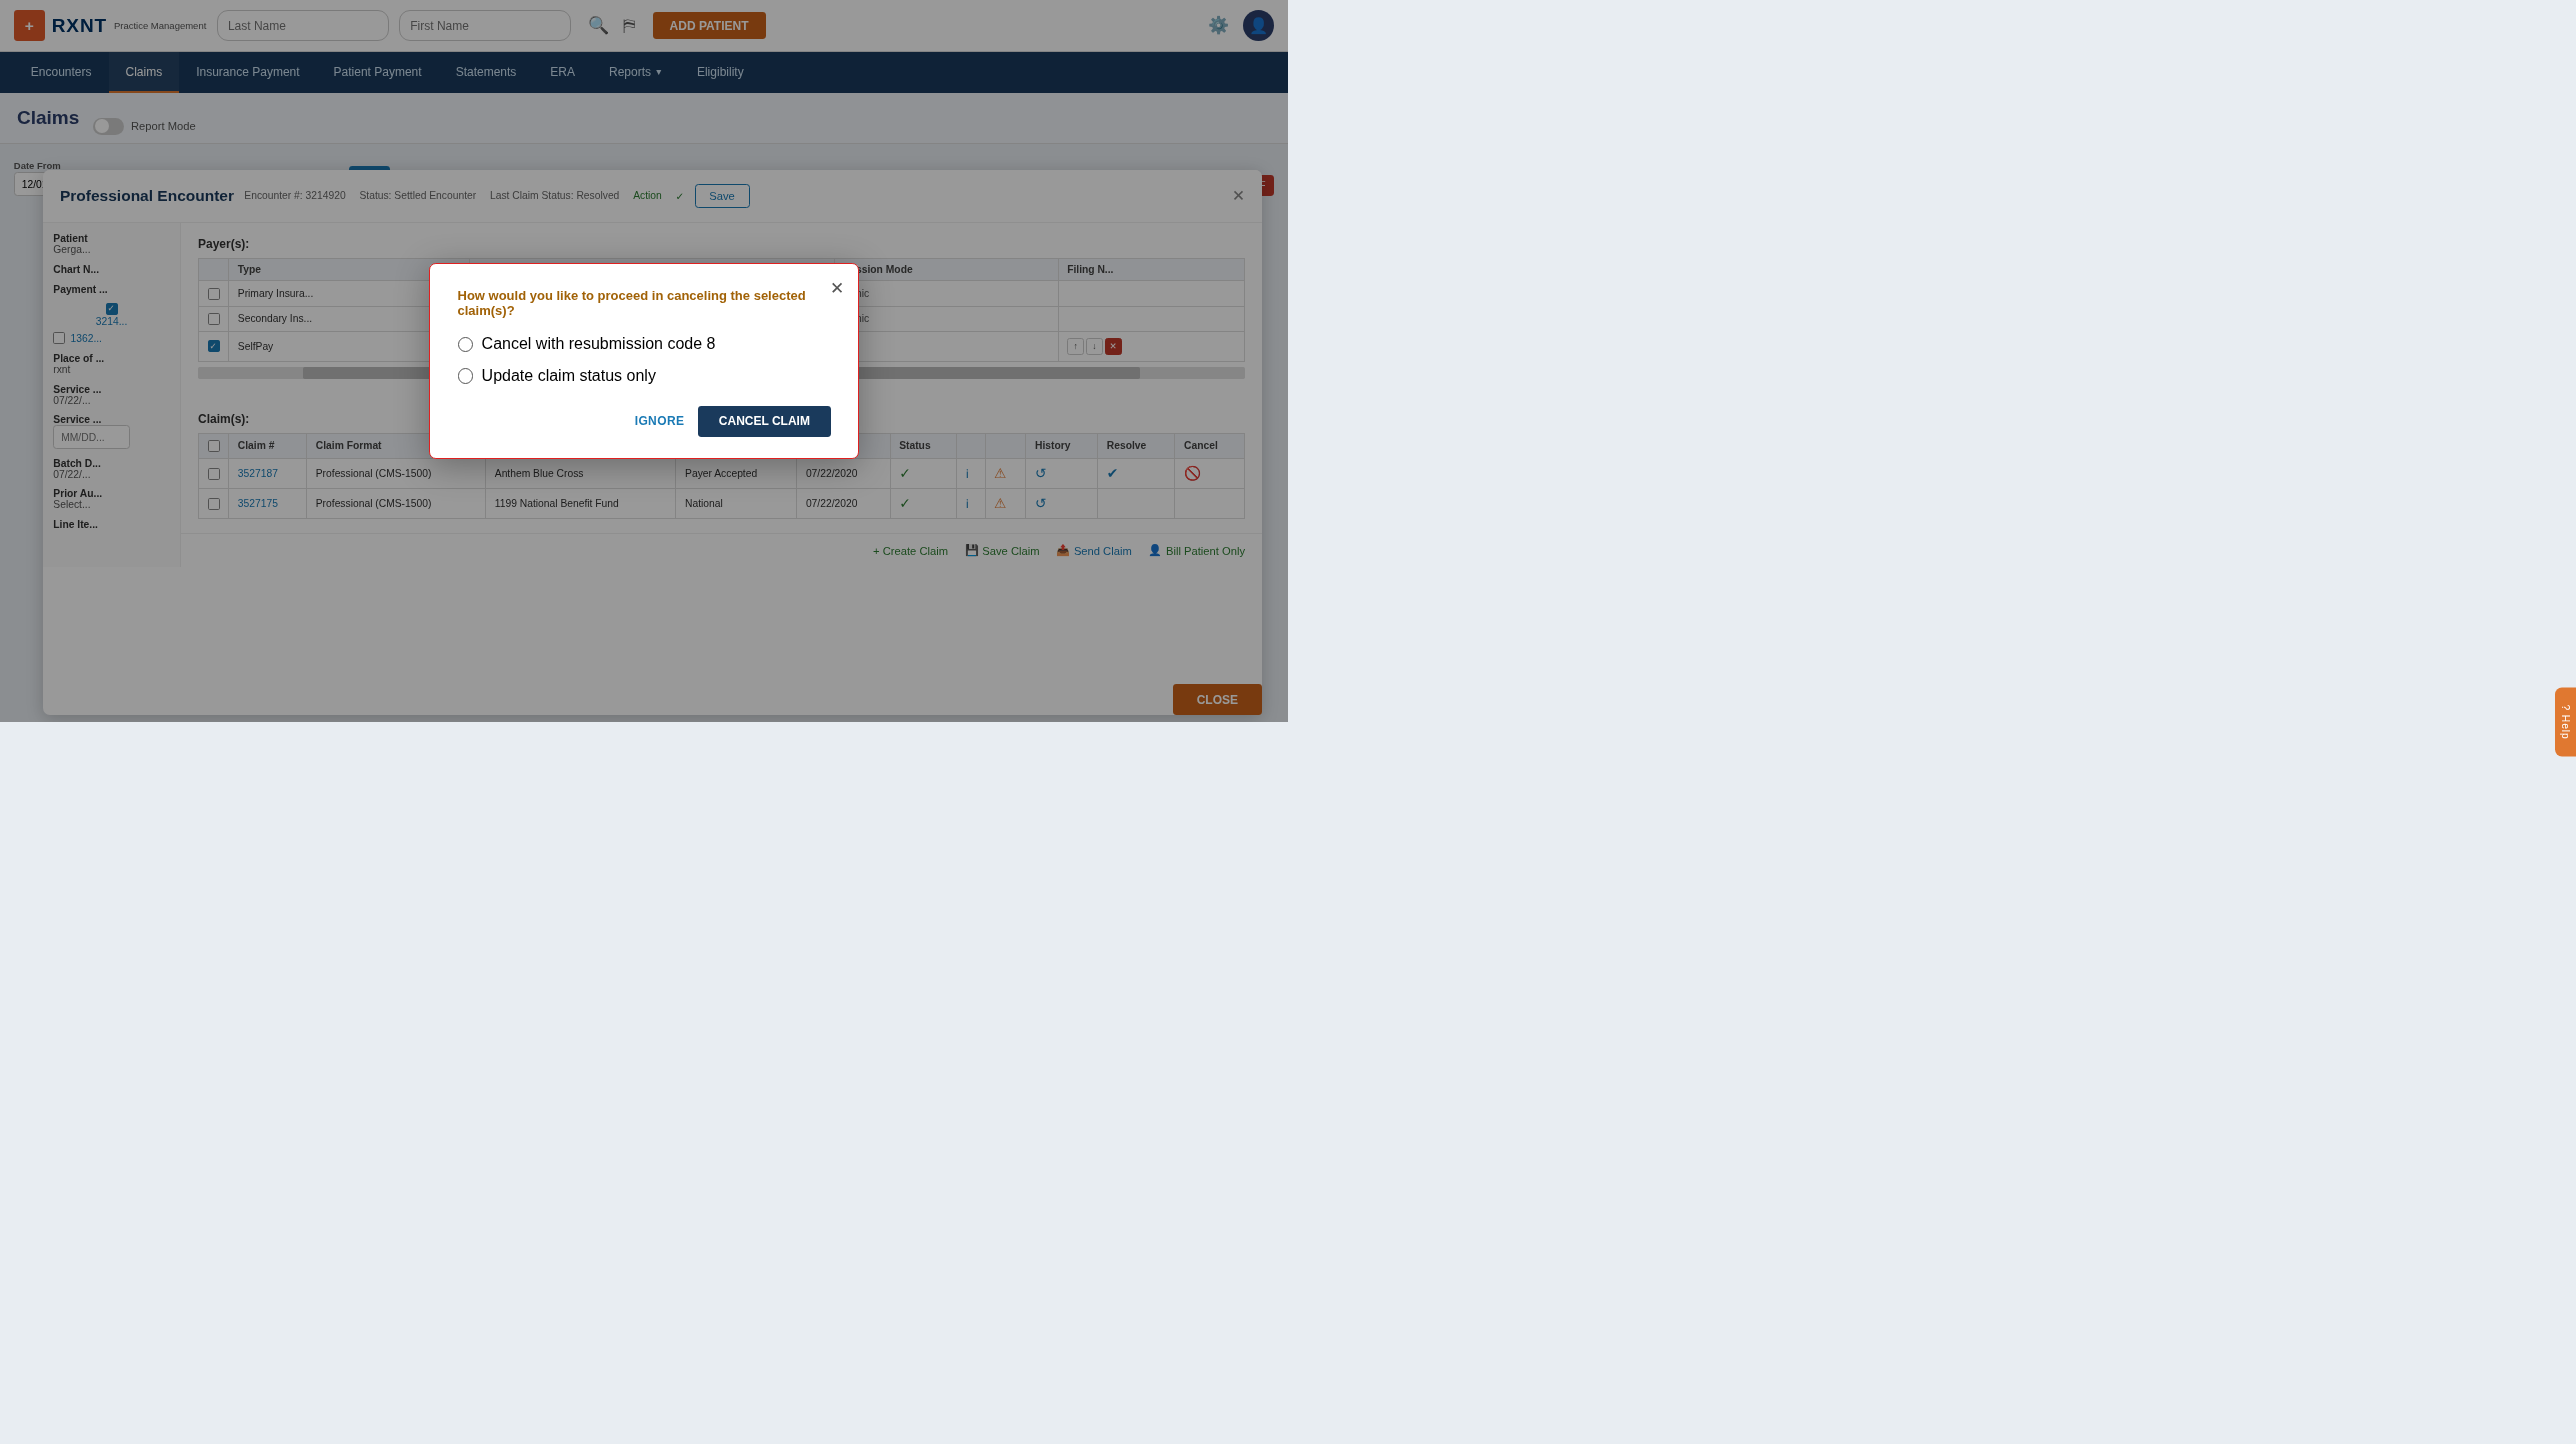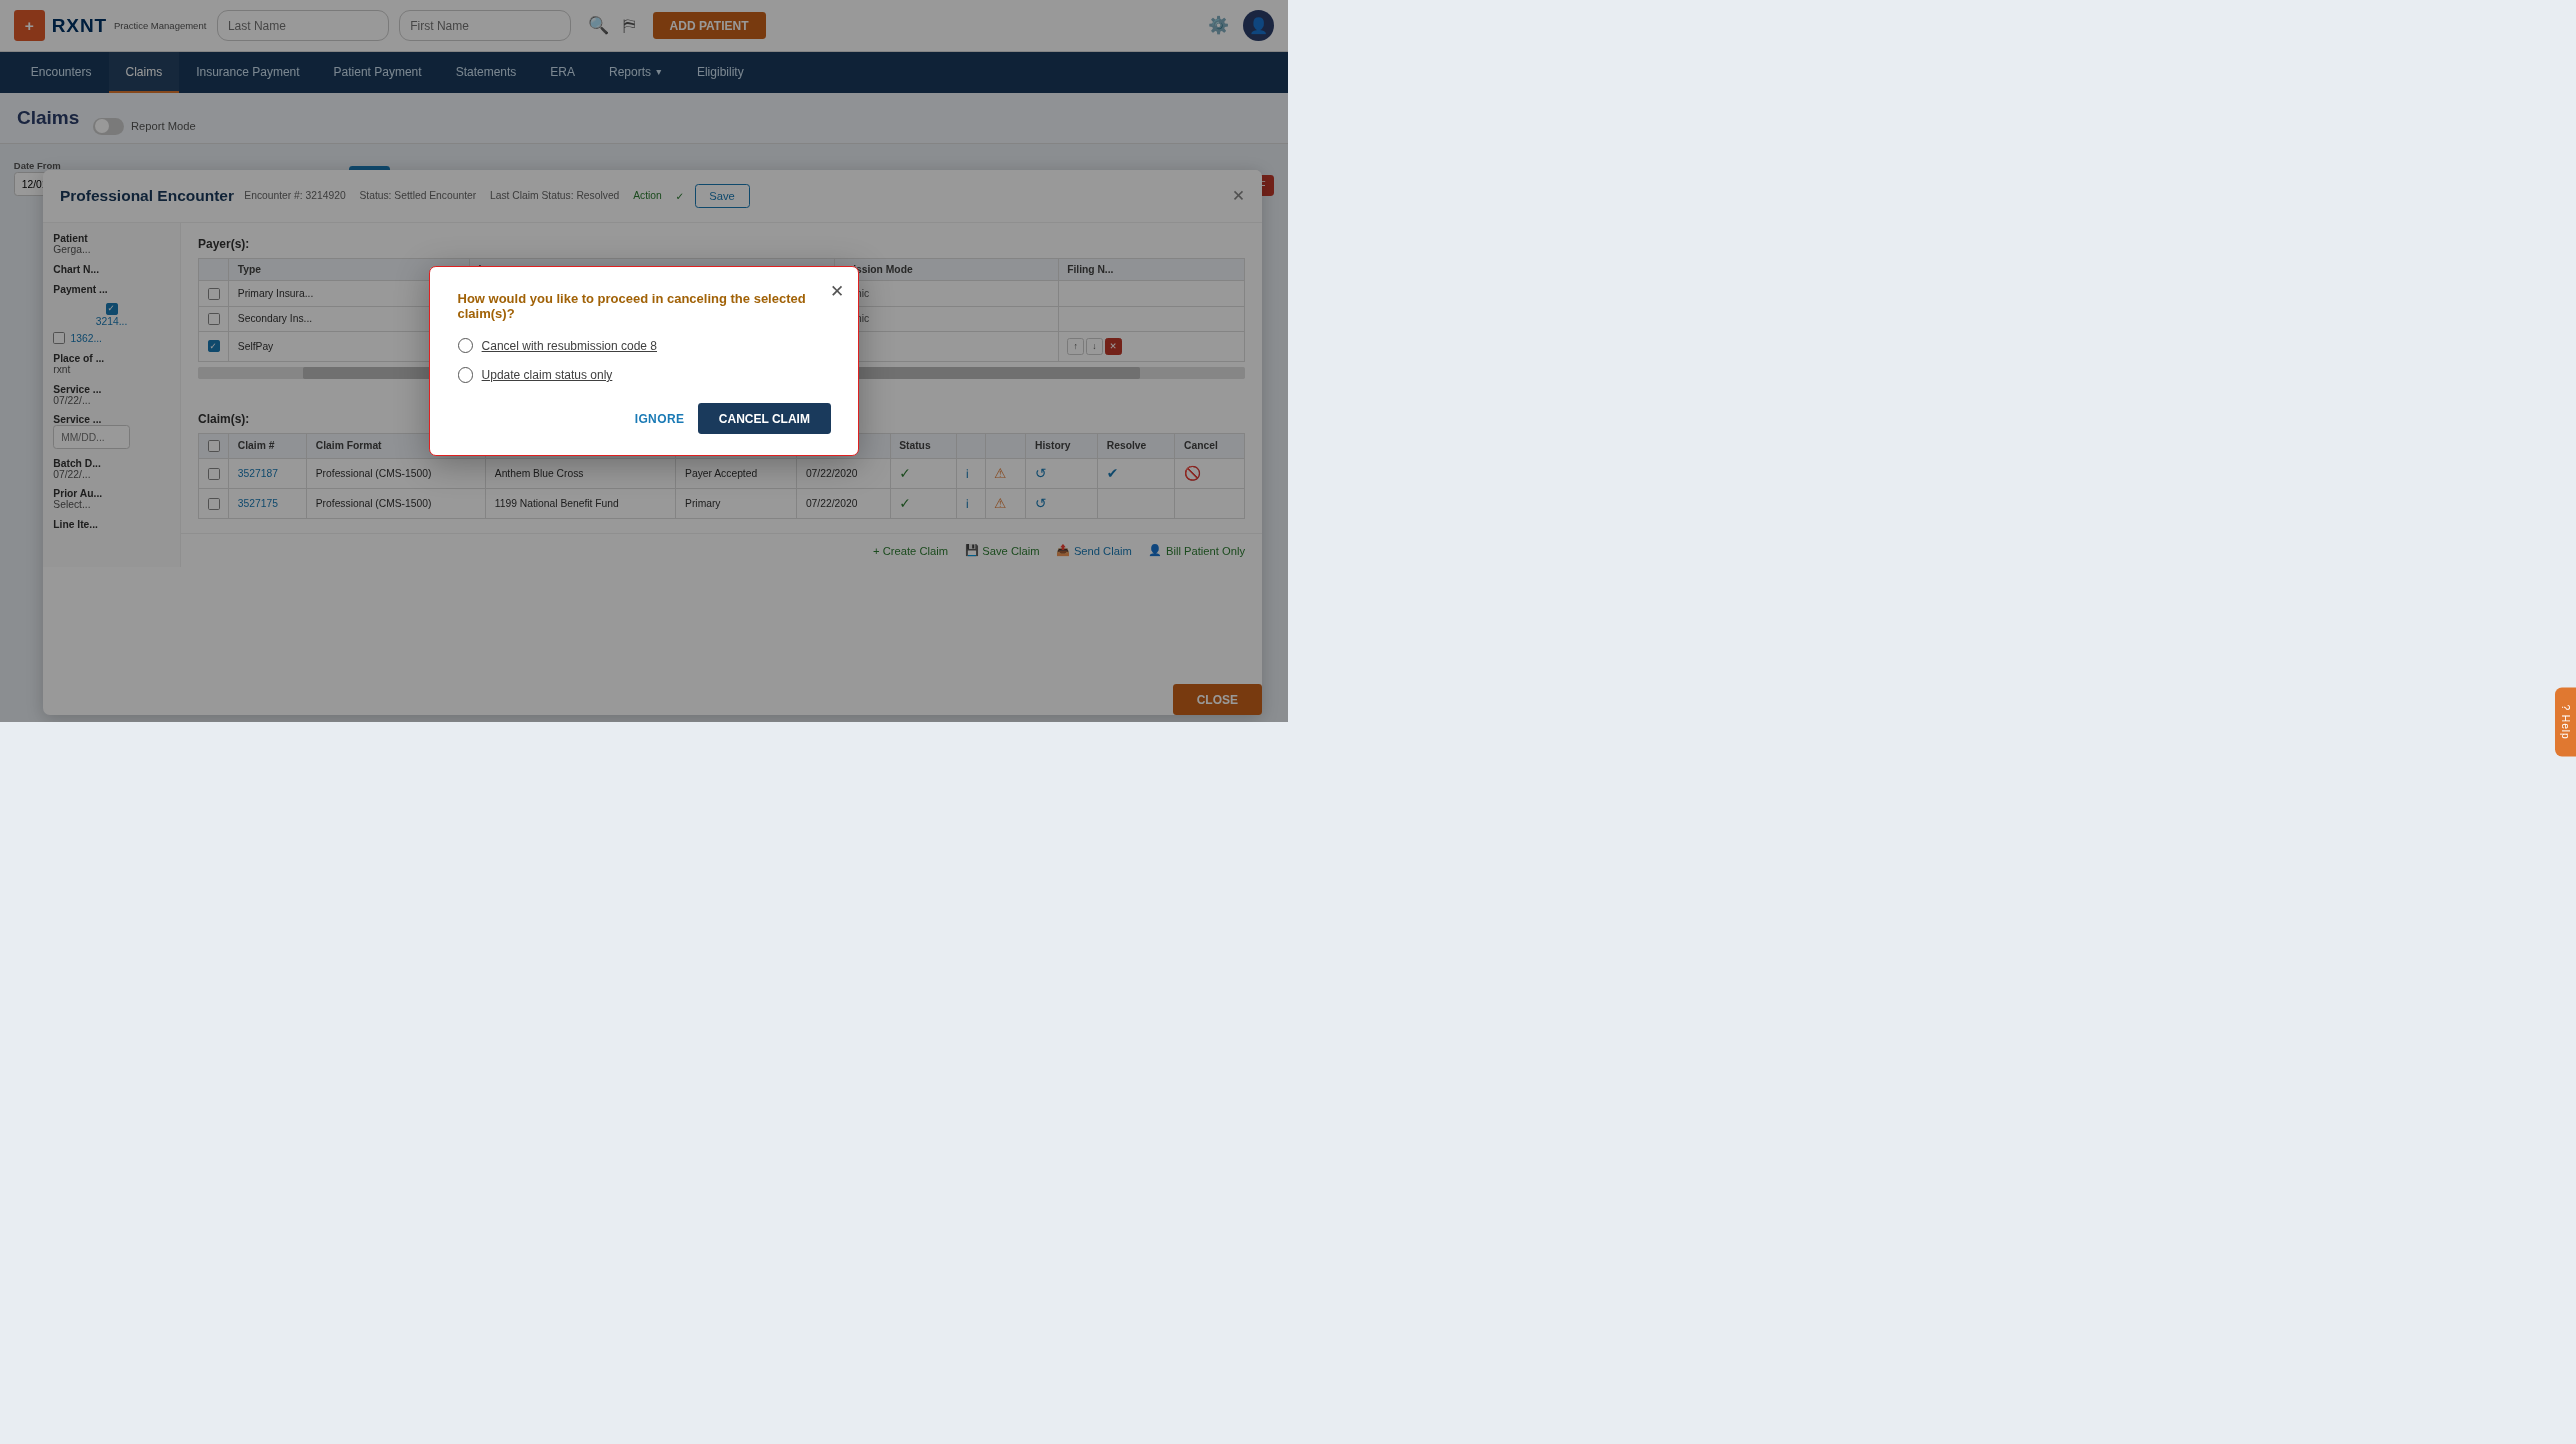--- a/index.html
+++ b/index.html
@@ -381,23 +381,22 @@
     }
     .radio-circle {
       width: 15.5px;
       height: 15.5px;
       border-radius: 50%;
       border: 1.7px solid #555;
       display: inline-block;
       flex-shrink: 0;
     }
     .radio-label {
-      font-size: 12px;
-      color: #404040;
-      text-decoration: underline;
+      font-size: 16px;
+      color: #000000;
     }
     .dialog-buttons {
       display: flex;
       justify-content: flex-end;
       gap: 13.8px;
       margin-top: 20.6px;
     }
     .ignore-btn {
       background: none;
       border: none;
@@ -713,21 +712,21 @@
                 <td><span class="warn-orange">⚠</span></td>
                 <td><span class="resolve-blue">↺</span></td>
                 <td><span class="resolve-blue">✔</span></td>
                 <td><span class="cancel-red">🚫</span></td>
               </tr>
               <tr>
                 <td><span class="cb"></span></td>
                 <td><span class="link-text">3527175</span></td>
                 <td>Professional (CMS-1500)</td>
                 <td>1199 National Benefit Fund</td>
-                <td>Primary</td>
+                <td>National</td>
                 <td>07/22/2020</td>
                 <td><span class="check-green">✓</span></td>
                 <td><span class="info-blue">ℹ</span></td>
                 <td><span class="warn-orange">⚠</span></td>
                 <td><span class="resolve-blue">↺</span></td>
                 <td></td>
                 <td></td>
               </tr>
             </tbody>
           </table>

